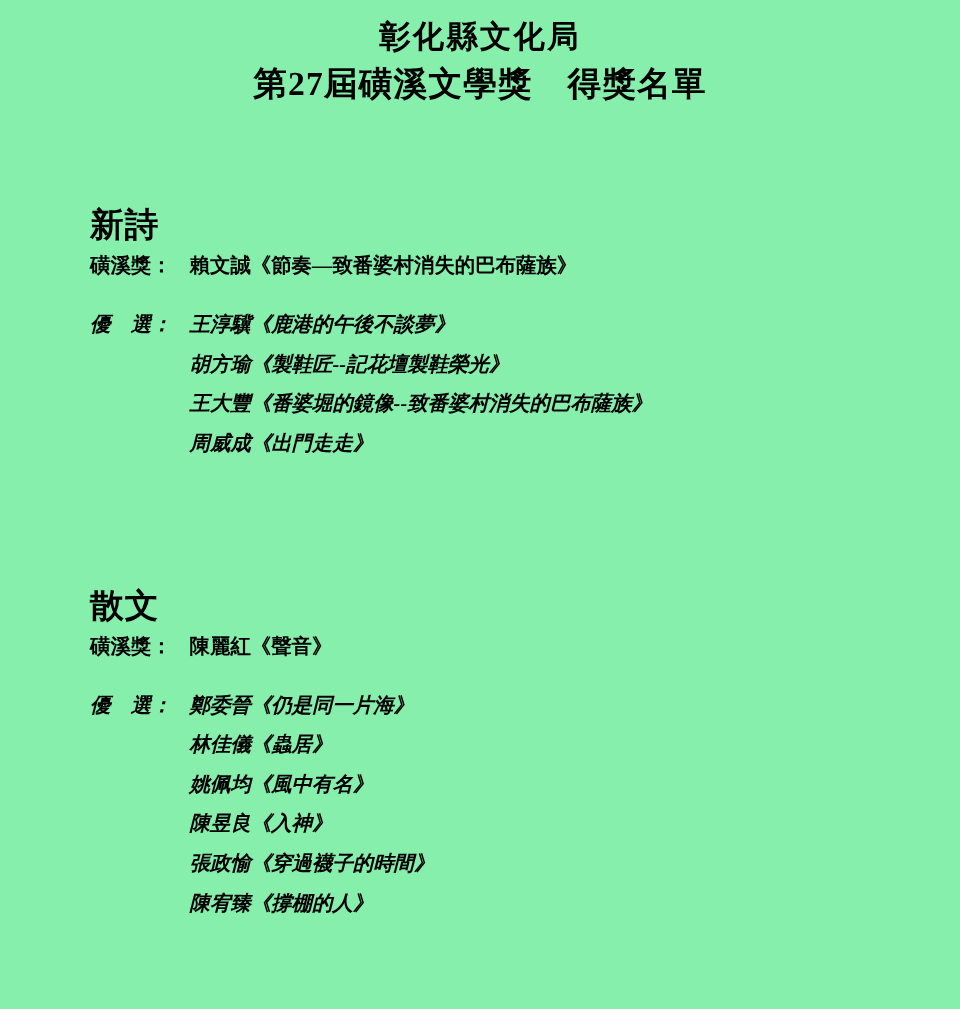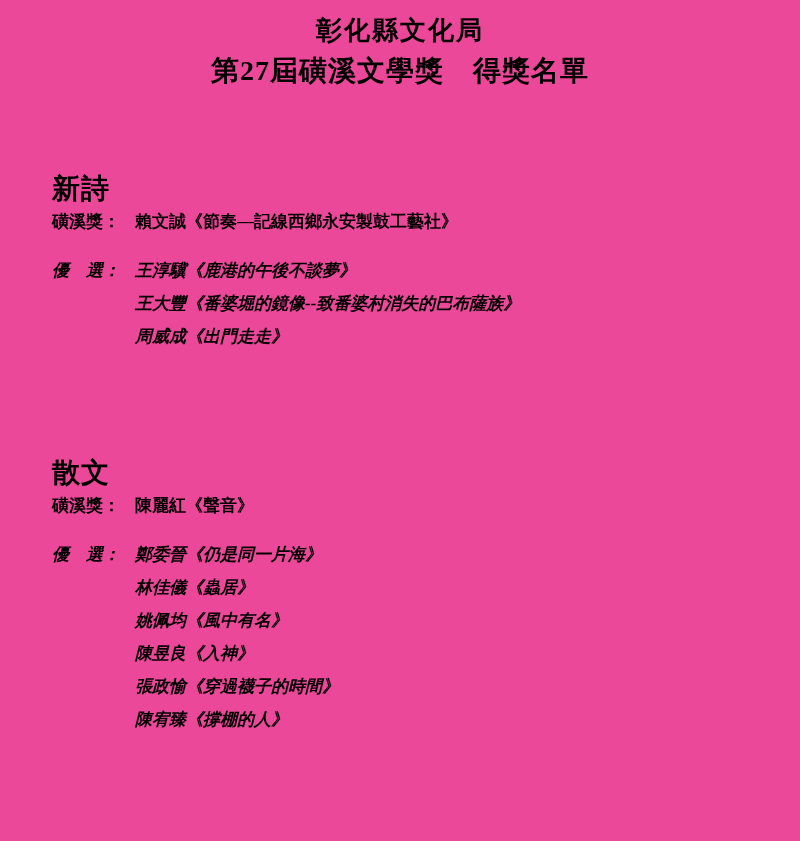--- a/index.html
+++ b/index.html
@@ -4,21 +4,21 @@
 <style>
   html, body {
     margin: 0;
     padding: 0;
     background: #ffffff;
   }
   .page {
     position: relative;
     width: 800px;
     height: 841px;
-    background: #ec4899;
+    background: #86efac;
     color: #000000;
     font-family: "Liberation Serif", "DejaVu Serif", serif;
     font-weight: 700;
     overflow: hidden;
   }
   .doc-header {
     padding-top: 14px;
     text-align: center;
   }
   .doc-title {
@@ -26,21 +26,21 @@
     line-height: 34px;
     letter-spacing: 2px;
   }
   .doc-subtitle {
     font-size: 28px;
     line-height: 36px;
     margin-top: 5px;
     letter-spacing: 1px;
   }
   .content {
-    margin-left: 52px;
+    margin-left: 75px;
     margin-right: 30px;
   }
   .section-poetry { margin-top: 84px; }
   .section-prose  { margin-top: 104px; }
   .section-heading {
     font-size: 28px;
     line-height: 32px;
     letter-spacing: 1px;
   }
   .award-row {
@@ -69,27 +69,30 @@
     <div class="doc-subtitle">第27屆磺溪文學獎　得獎名單</div>
   </div>
 
   <div class="content">
 
     <div class="section section-poetry">
       <div class="section-heading">新詩</div>
 
       <div class="award-row">
         <span class="award-label">磺溪獎：</span>
-        <span class="award-entry">賴文誠《節奏—記線西鄉永安製鼓工藝社》</span>
+        <span class="award-entry">賴文誠《節奏—致番婆村消失的巴布薩族》</span>
       </div>
 
       <div class="merit-block">
         <div class="award-row">
           <span class="award-label">優　選：</span>
           <span class="award-entry">王淳驥《鹿港的午後不談夢》</span>
+        </div>
+        <div class="award-row">
+          <span class="award-entry">胡方瑜《製鞋匠--記花壇製鞋榮光》</span>
         </div>
         <div class="award-row">
           <span class="award-entry">王大豐《番婆堀的鏡像--致番婆村消失的巴布薩族》</span>
         </div>
         <div class="award-row">
           <span class="award-entry">周威成《出門走走》</span>
         </div>
       </div>
     </div>
 

